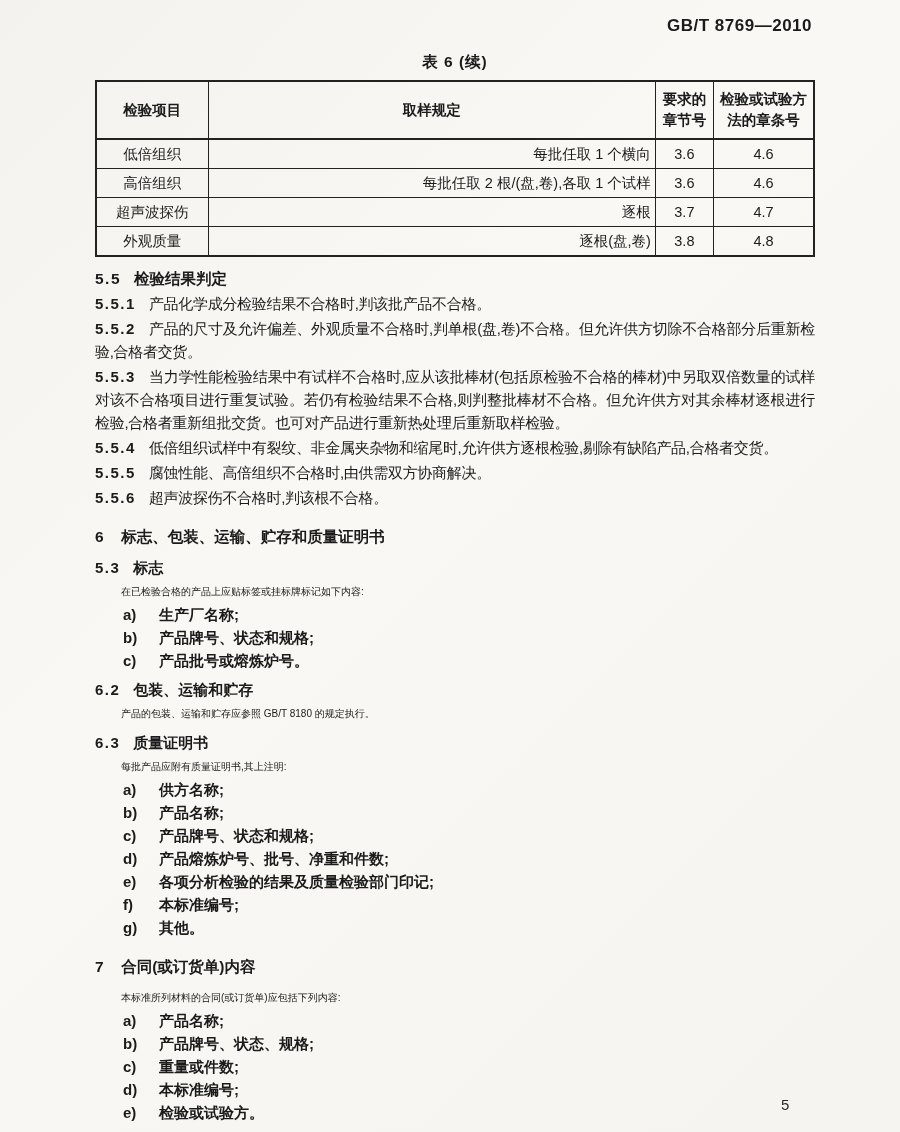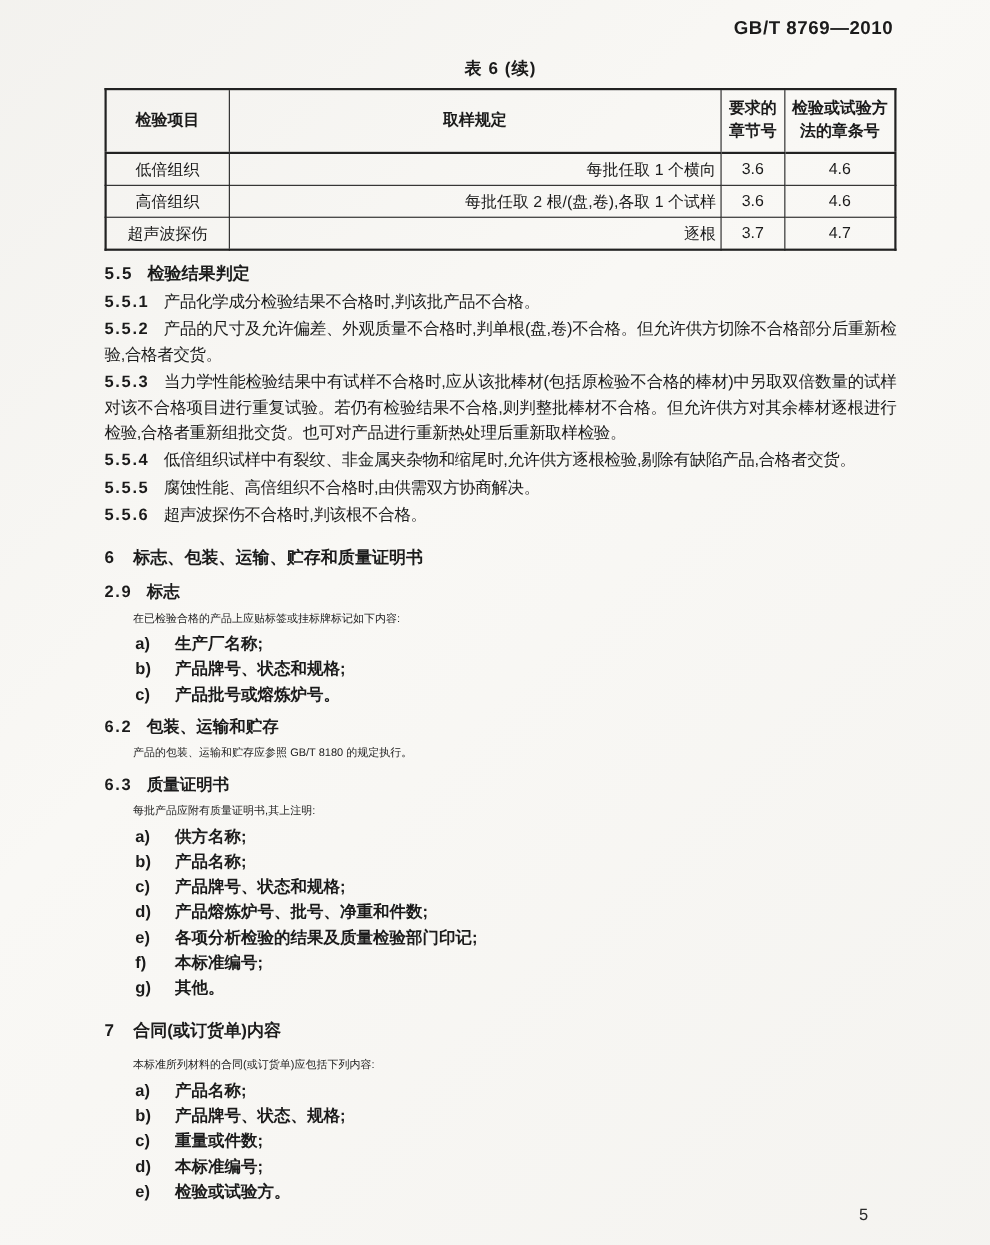--- a/index.html
+++ b/index.html
@@ -90,33 +90,39 @@
           <td class="c1">每批任取 2 根/(盘,卷),各取 1 个试样</td>
           <td class="c2">3.6</td>
           <td class="c3">4.6</td>
         </tr>
         <tr>
           <td class="c0">超声波探伤</td>
           <td class="c1">逐根</td>
           <td class="c2">3.7</td>
           <td class="c3">4.7</td>
         </tr>
+        <tr>
+          <td class="c0">外观质量</td>
+          <td class="c1">逐根(盘,卷)</td>
+          <td class="c2">3.8</td>
+          <td class="c3">4.8</td>
+        </tr>
       </tbody>
   </table>
 
   <div class="blocks">
       <div class="clause-heading"><span class="num">5.5</span><span>检验结果判定</span></div>
       <div class="clause-para"><span class="num">5.5.1</span><span>产品化学成分检验结果不合格时,判该批产品不合格。</span></div>
       <div class="clause-para"><span class="num">5.5.2</span><span>产品的尺寸及允许偏差、外观质量不合格时,判单根(盘,卷)不合格。但允许供方切除不合格部分后重新检验,合格者交货。</span></div>
       <div class="clause-para"><span class="num">5.5.3</span><span>当力学性能检验结果中有试样不合格时,应从该批棒材(包括原检验不合格的棒材)中另取双倍数量的试样对该不合格项目进行重复试验。若仍有检验结果不合格,则判整批棒材不合格。但允许供方对其余棒材逐根进行检验,合格者重新组批交货。也可对产品进行重新热处理后重新取样检验。</span></div>
       <div class="clause-para"><span class="num">5.5.4</span><span>低倍组织试样中有裂纹、非金属夹杂物和缩尾时,允许供方逐根检验,剔除有缺陷产品,合格者交货。</span></div>
       <div class="clause-para"><span class="num">5.5.5</span><span>腐蚀性能、高倍组织不合格时,由供需双方协商解决。</span></div>
       <div class="clause-para"><span class="num">5.5.6</span><span>超声波探伤不合格时,判该根不合格。</span></div>
       <div class="chapter-heading"><span class="num">6</span><span>标志、包装、运输、贮存和质量证明书</span></div>
-      <div class="sub-heading"><span class="num">2.9</span><span>标志</span></div>
+      <div class="sub-heading"><span class="num">5.3</span><span>标志</span></div>
       <div class="para-indent"><span>在已检验合格的产品上应贴标签或挂标牌标记如下内容:</span></div>
       <div class="list">
         <div class="list-item"><span class="marker">a)</span><span>生产厂名称;</span></div>
         <div class="list-item"><span class="marker">b)</span><span>产品牌号、状态和规格;</span></div>
         <div class="list-item"><span class="marker">c)</span><span>产品批号或熔炼炉号。</span></div>
       </div>
       <div class="sub-heading"><span class="num">6.2</span><span>包装、运输和贮存</span></div>
       <div class="para-indent"><span>产品的包装、运输和贮存应参照 GB/T 8180 的规定执行。</span></div>
       <div class="sub-heading"><span class="num">6.3</span><span>质量证明书</span></div>
       <div class="para-indent"><span>每批产品应附有质量证明书,其上注明:</span></div>

